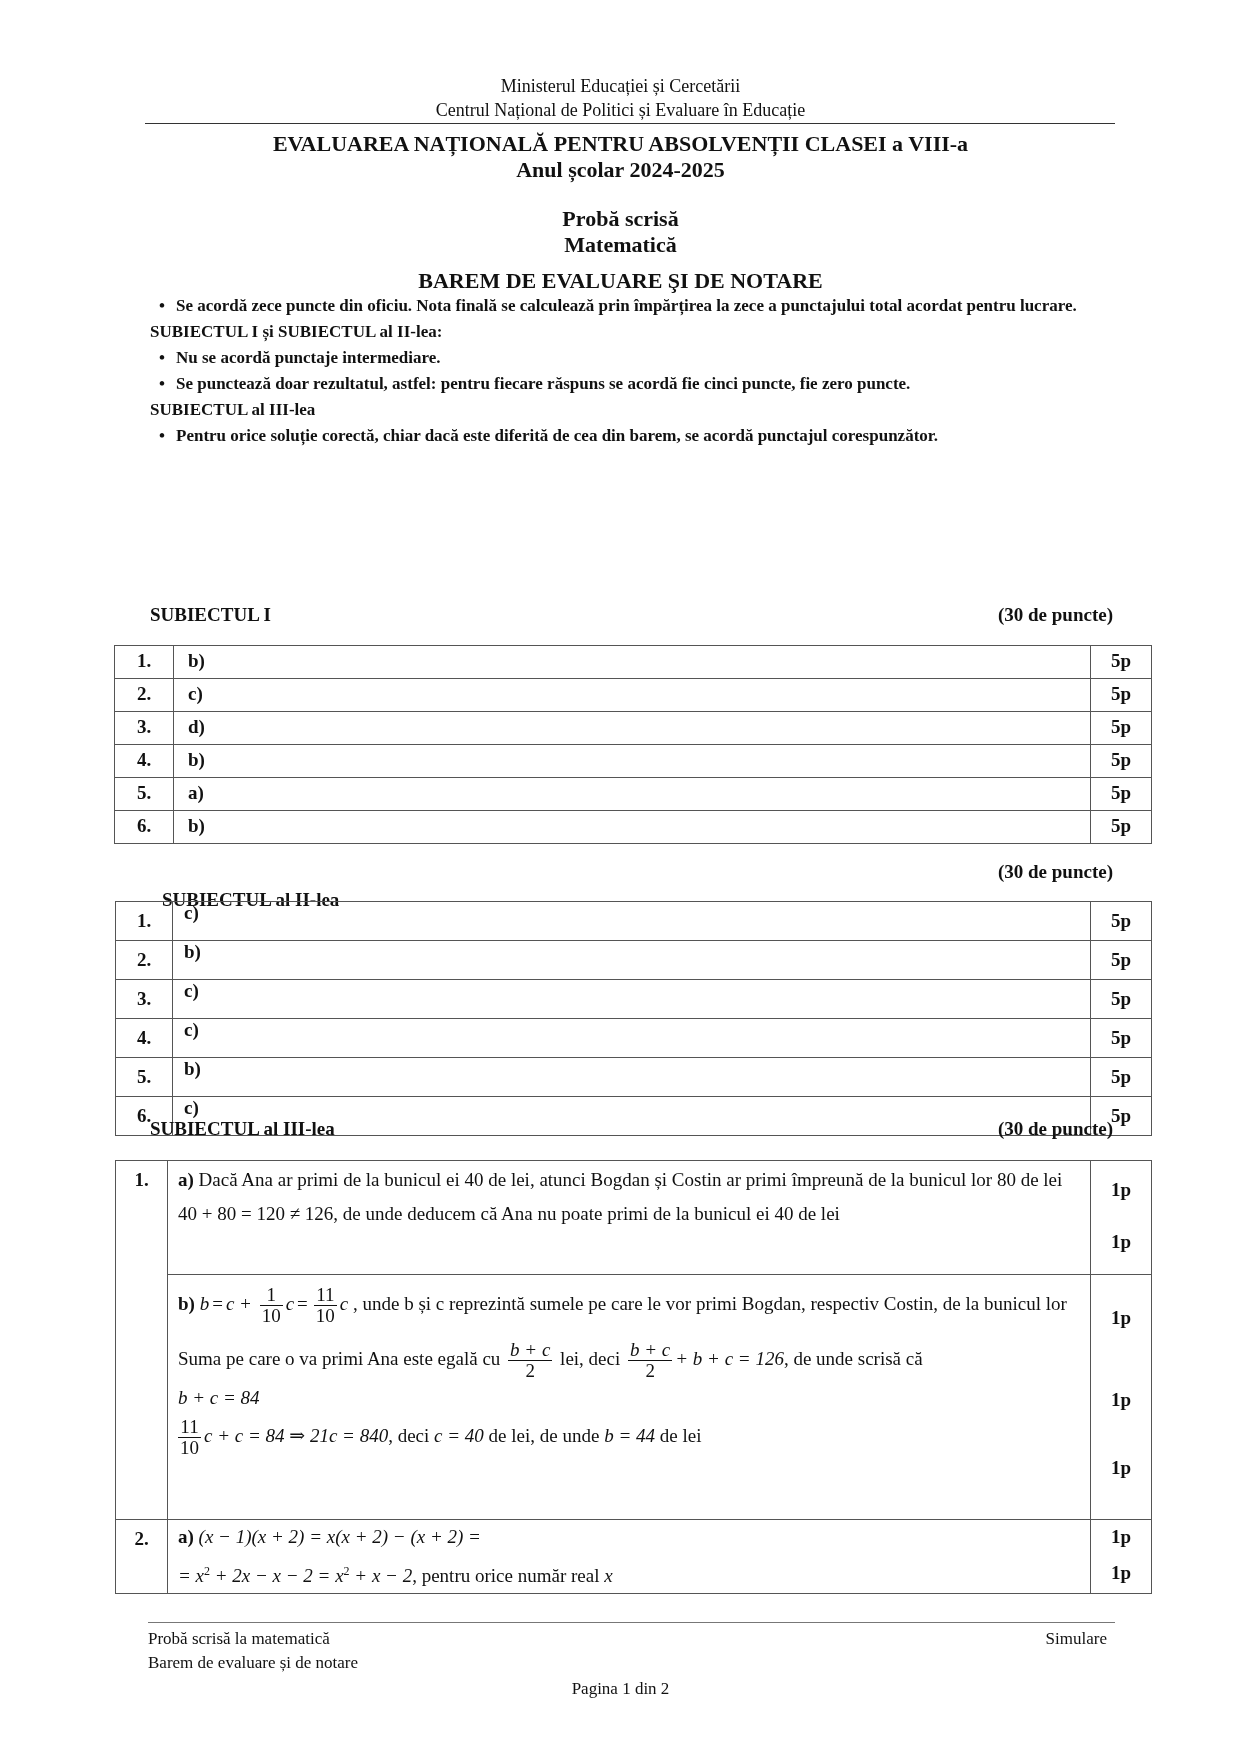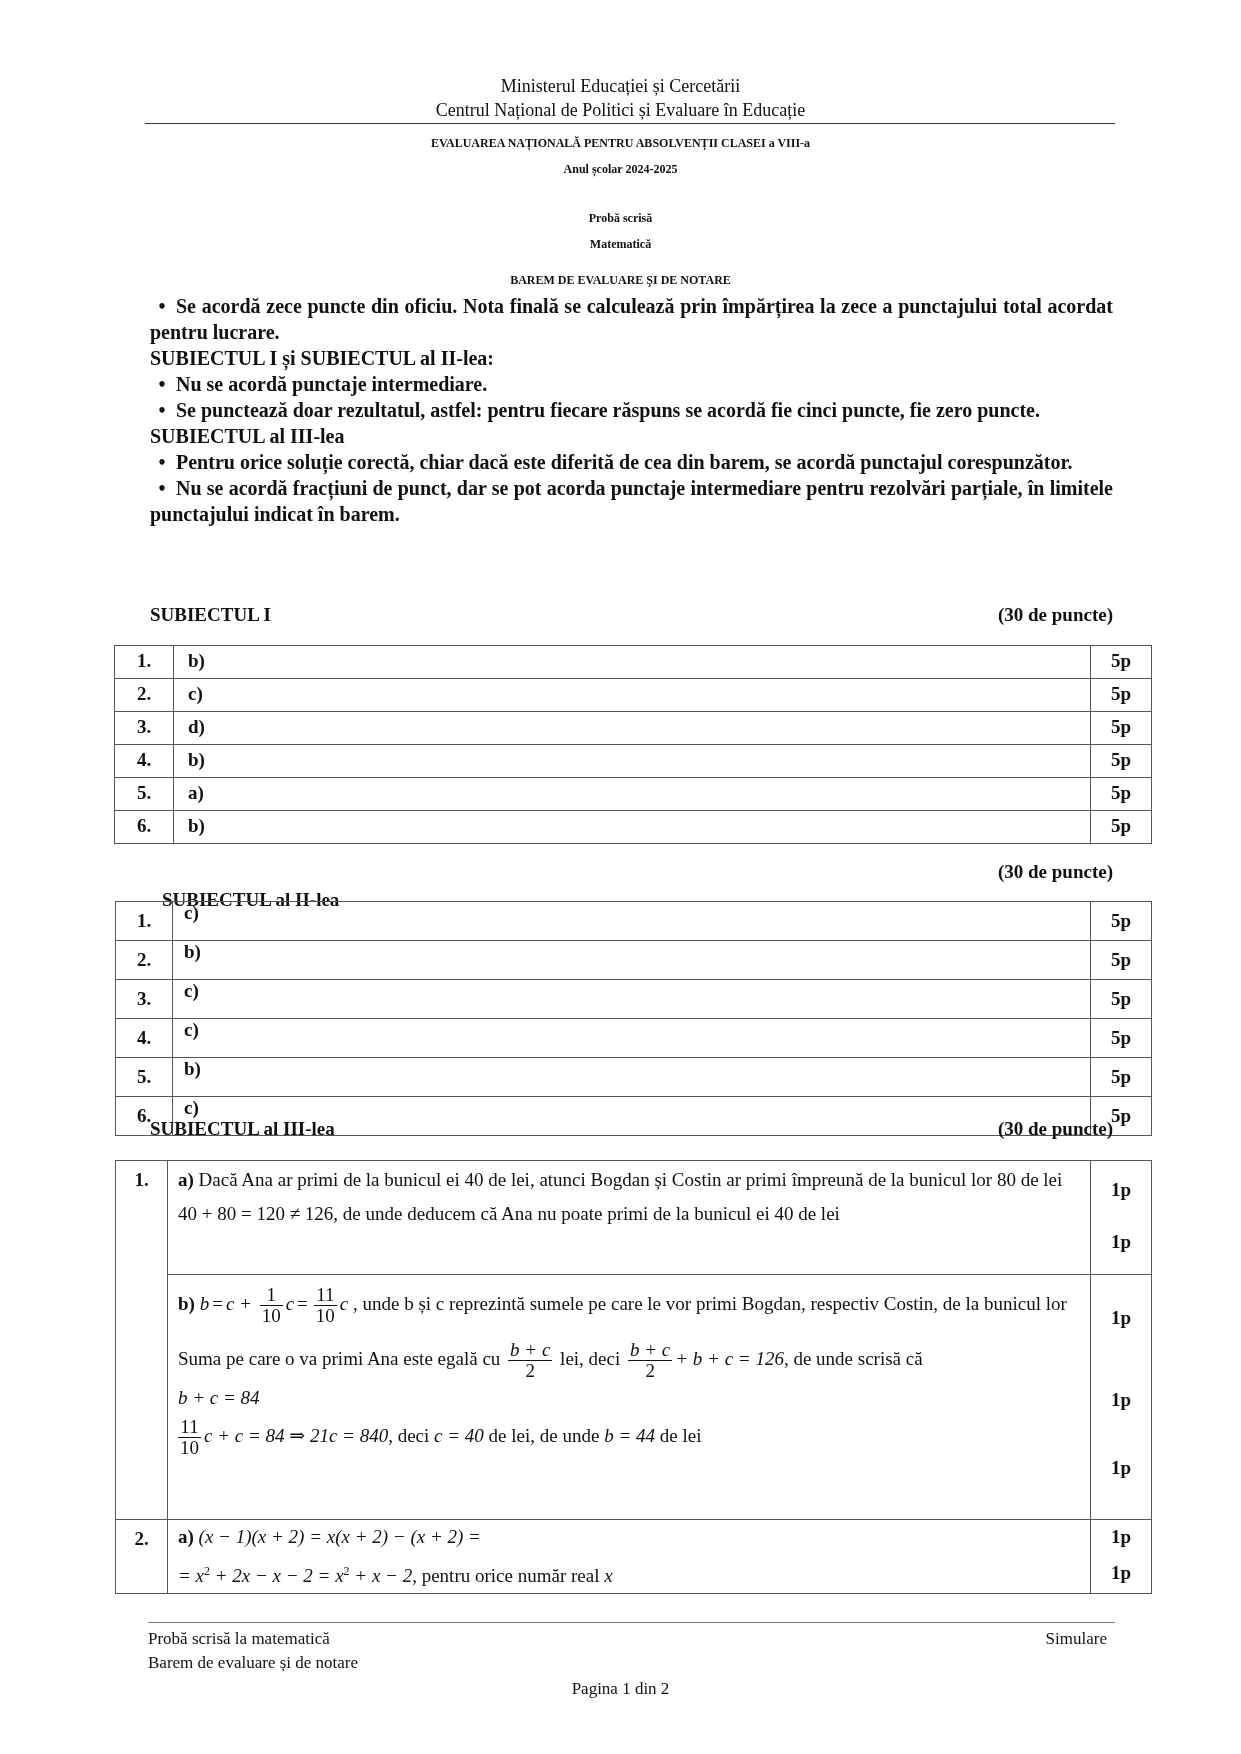--- a/index.html
+++ b/index.html
@@ -3,26 +3,26 @@
 <meta charset="utf-8">
 <style>
   html, body { margin: 0; padding: 0; background: #ffffff; }
   body {
     width: 1241px; height: 1754px; position: relative; overflow: hidden;
     font-family: "Liberation Serif", "DejaVu Serif", serif; color: #111;
   }
   .abs { position: absolute; }
   .center { left: 0; width: 1241px; text-align: center; }
   .hdr { font-size: 18px; line-height: 24px; }
-  .title { font-size: 12px; font-weight: bold; line-height: 25px; }
+  .title { font-size: 22px; font-weight: bold; line-height: 25px; }
   .hr { position: absolute; height: 0; border-top: 1.5px solid #333; }
 
   .instr {
     position: absolute; left: 150px; width: 963px;
-    font-size: 20px; font-weight: bold; line-height: 26px; text-align: justify;
+    font-size: 17px; font-weight: bold; line-height: 26px; text-align: justify;
   }
   .instr p { margin: 0; }
   .instr .bullet::before { content: "\2022"; display: inline-block; width: 28px; text-align: center; margin-left: -2px; }
 
   .sect-title { position: absolute; font-size: 19px; font-weight: bold; }
   .sect-pts { position: absolute; font-size: 19px; font-weight: bold; right: 128px; }
 
   table.grid {
     position: absolute; border-collapse: collapse; table-layout: fixed;
     font-size: 19px;
@@ -68,21 +68,20 @@
 <div class="abs center title" style="top:232px;">Matematică</div>
 <div class="abs center title" style="top:268px;">BAREM DE EVALUARE ŞI DE NOTARE</div>
 
 <div class="instr" style="top:293px;">
   <p class="bullet">Se acordă zece puncte din oficiu. Nota finală se calculează prin împărțirea la zece a punctajului total acordat pentru lucrare.</p>
   <p>SUBIECTUL I și SUBIECTUL al II-lea:</p>
   <p class="bullet">Nu se acordă punctaje intermediare.</p>
   <p class="bullet">Se punctează doar rezultatul, astfel: pentru fiecare răspuns se acordă fie cinci puncte, fie zero puncte.</p>
   <p>SUBIECTUL al III-lea</p>
   <p class="bullet">Pentru orice soluție corectă, chiar dacă este diferită de cea din barem, se acordă punctajul corespunzător.</p>
-  <p class="bullet">Nu se acordă fracțiuni de punct, dar se pot acorda punctaje intermediare pentru rezolvări parțiale, în limitele punctajului indicat în barem.</p>
 </div>
 
 <div class="sect-title" style="top:604px; left:150px;">SUBIECTUL I</div>
 <div class="sect-pts" style="top:604px;">(30 de puncte)</div>
 <table class="grid" id="t1" style="top:645px; left:114px; width:1037px;">
   <colgroup>
       <col style="width:59px">
       <col style="width:917px">
       <col style="width:61px">
     </colgroup>

